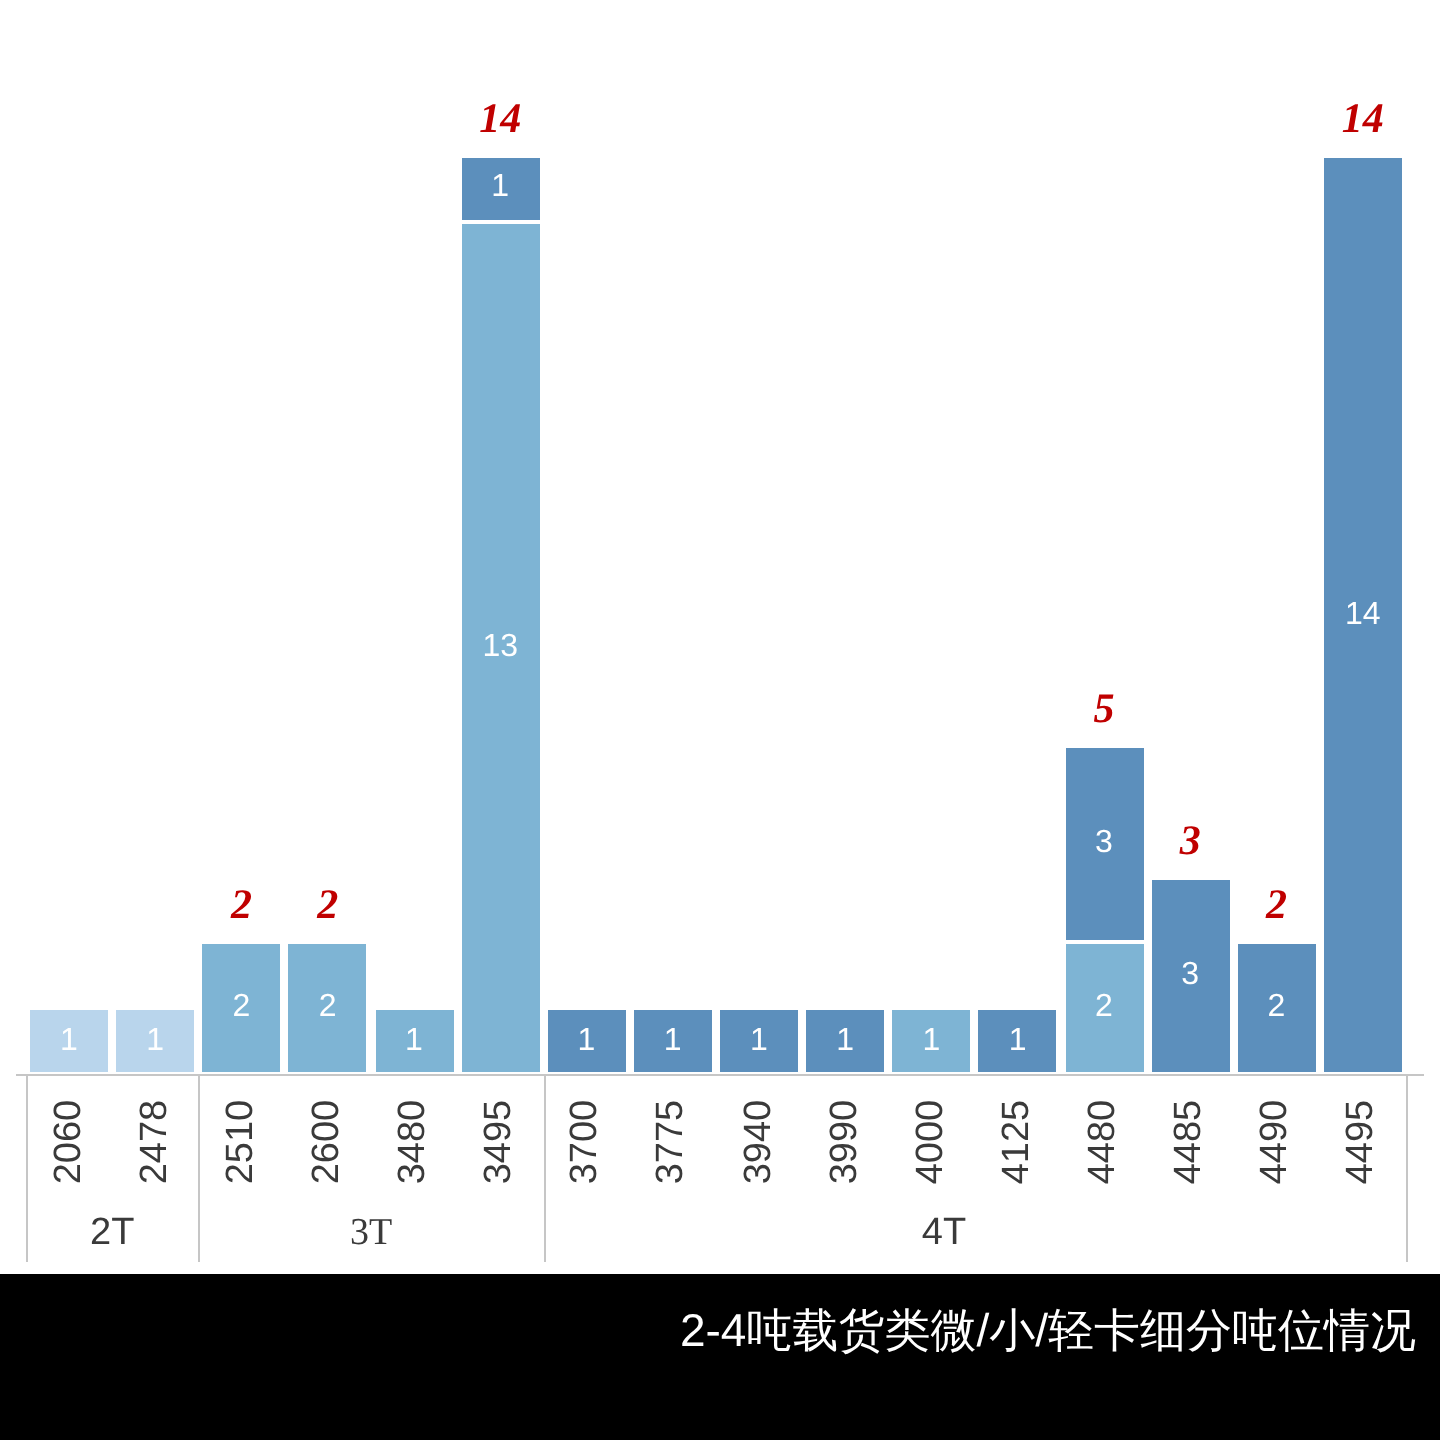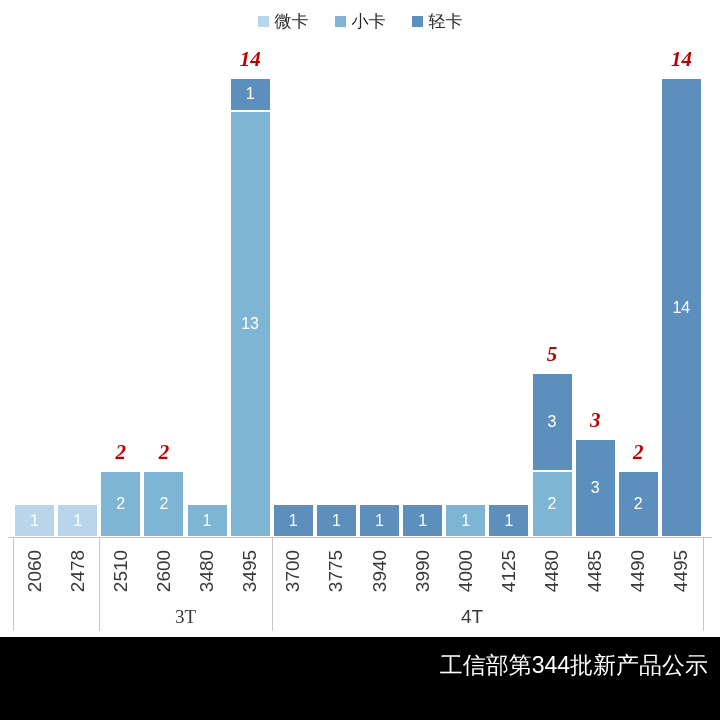--- a/index.html
+++ b/index.html
@@ -41,34 +41,20 @@
   #footer{
     position:absolute;left:0;top:637px;width:720px;height:83px;background:#000;
     box-sizing:border-box;padding:15px 12px 0 0;text-align:right;
   }
   .footer-line{color:#ffffff;font-size:23px;line-height:26px;white-space:nowrap;}
 </style>
 </head>
 <body>
 
 <div id="canvas">
-  <div id="legend">
-      <span class="legend-item">
-        <span class="legend-swatch" style="background: rgb(185, 213, 236);"></span>
-        <span class="legend-label">微卡</span>
-      </span>
-      <span class="legend-item">
-        <span class="legend-swatch" style="background: rgb(126, 180, 212);"></span>
-        <span class="legend-label">小卡</span>
-      </span>
-      <span class="legend-item">
-        <span class="legend-swatch" style="background: rgb(92, 143, 188);"></span>
-        <span class="legend-label">轻卡</span>
-      </span>
-    </div>
   <div id="plot">
     <div class="axis-line"></div>
   <div class="bar-seg" style="left: 14px; top: 504.214px; width: 41px; height: 32.7857px; background: rgb(185, 213, 236);">
         <span class="seg-label" style="color: rgb(255, 255, 255);">1</span>
       </div>
       <div class="tick-label" style="left: -5.4375px; top: 561px;">2060</div>
       <div class="bar-seg" style="left: 57.125px; top: 504.214px; width: 41px; height: 32.7857px; background: rgb(185, 213, 236);">
         <span class="seg-label" style="color: rgb(255, 255, 255);">1</span>
       </div>
       <div class="tick-label" style="left: 37.6875px; top: 561px;">2478</div>
@@ -135,22 +121,23 @@
         <span class="seg-label" style="color: rgb(255, 255, 255);">2</span>
       </div>
       <div class="callout" style="left: 606.25px; top: 440.429px; color: rgb(192, 0, 0);">2</div>
       <div class="tick-label" style="left: 598.312px; top: 561px;">4490</div>
       <div class="bar-seg" style="left: 660.875px; top: 78px; width: 41px; height: 459px; background: rgb(92, 143, 188);">
         <span class="seg-label" style="color: rgb(255, 255, 255);">14</span>
       </div>
       <div class="callout" style="left: 649.375px; top: 47px; color: rgb(192, 0, 0);">14</div>
       <div class="tick-label" style="left: 641.438px; top: 561px;">4495</div>
       <div class="group-divider" style="left: 13px;"></div>
+      <div class="group-label" style="left: 6.125px;">2T</div>
       <div class="group-divider" style="left: 99.25px;"></div>
       <div class="group-label" style="left: 135.5px; font-family: Liberation Serif, serif;">3T</div>
       <div class="group-divider" style="left: 271.75px;"></div>
       <div class="group-label" style="left: 422px;">4T</div>
       <div class="group-divider" style="left: 703px;"></div>
     </div>
   <div id="footer">
-    <div class="footer-line">工信部第344批新产品公示</div>
+    <div class="footer-line">2-4吨载货类微/小/轻卡细分吨位情况</div>
   </div>
 </div>
 
 </body></html>

